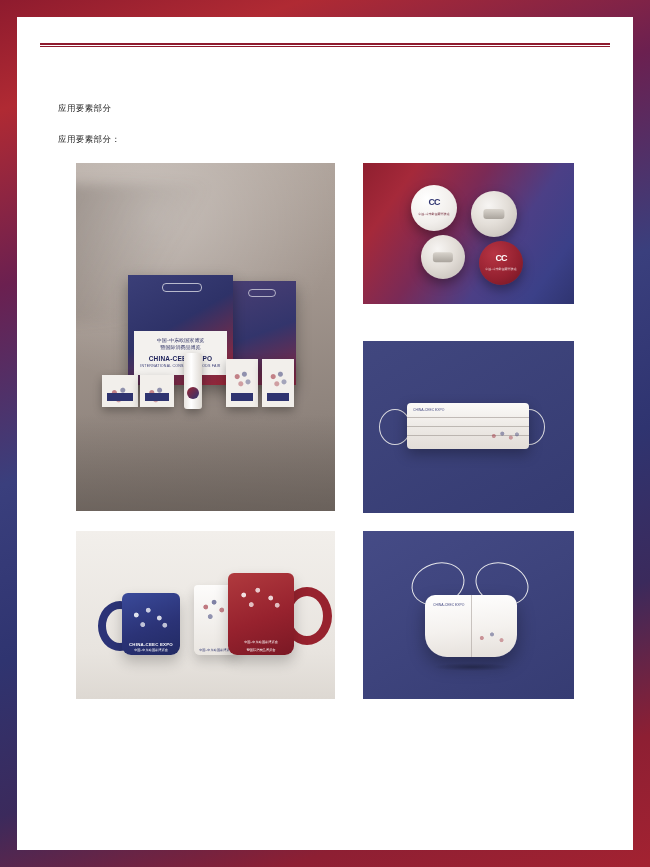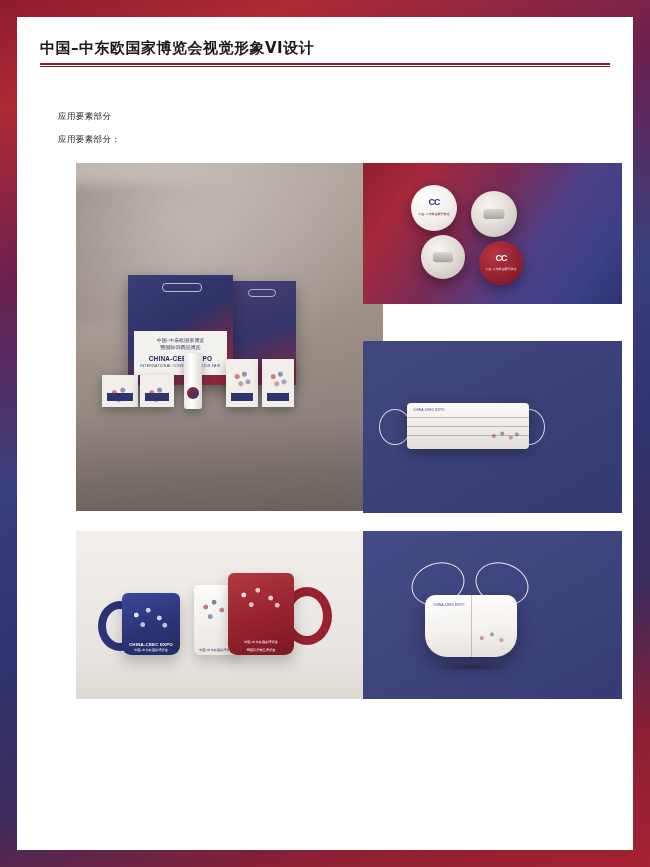--- a/index.html
+++ b/index.html
@@ -63,33 +63,32 @@
   }
   
   .label-app {
     position: absolute;
     left: 58px;
     top: 103px;
     font-family: "DejaVu Sans", "Liberation Sans", sans-serif;
     font-size: 8.5px;
     color: #1a1a1a;
     letter-spacing: .4px;
-    margin-top: 8px;
   }
   .label-gift {
     position: absolute;
     left: 58px;
     top: 134px;
     font-family: "DejaVu Sans", "Liberation Sans", sans-serif;
     font-size: 8.5px;
     color: #1a1a1a;
     letter-spacing: .4px;
   }
   
-  .img-card { position: absolute; overflow: hidden; padding-left: 48px; }
+  .img-card { position: absolute; overflow: hidden; }
 
   
   #card-bag {
     left: 76px; top: 163px; width: 259px; height: 348px;
     background: #9a9088;
   }
   .bag-bg {
     position: absolute; inset: 0;
     background:
       radial-gradient(120% 80% at 30% 15%, rgba(255,255,255,.30), rgba(255,255,255,0) 60%),
@@ -355,21 +354,20 @@
 </style>
 </head>
 <body>
 
 <div class="page">
 
   <div class="border-frame"></div>
   <div class="border-inner"></div>
 
   <div class="header">
-    <div class="header-title">中国–中东欧国家博览会视觉形象VI设计</div>
     <div class="header-rule"></div>
     <div class="header-rule-thin"></div>
   </div>
 
   <div class="label-app">应用要素部分</div>
   <div class="label-gift">应用要素部分：</div>
 
   <div class="img-card" id="card-bag">
     <div class="bag-bg"></div>
     <div class="bag-shadowpatch"></div>

